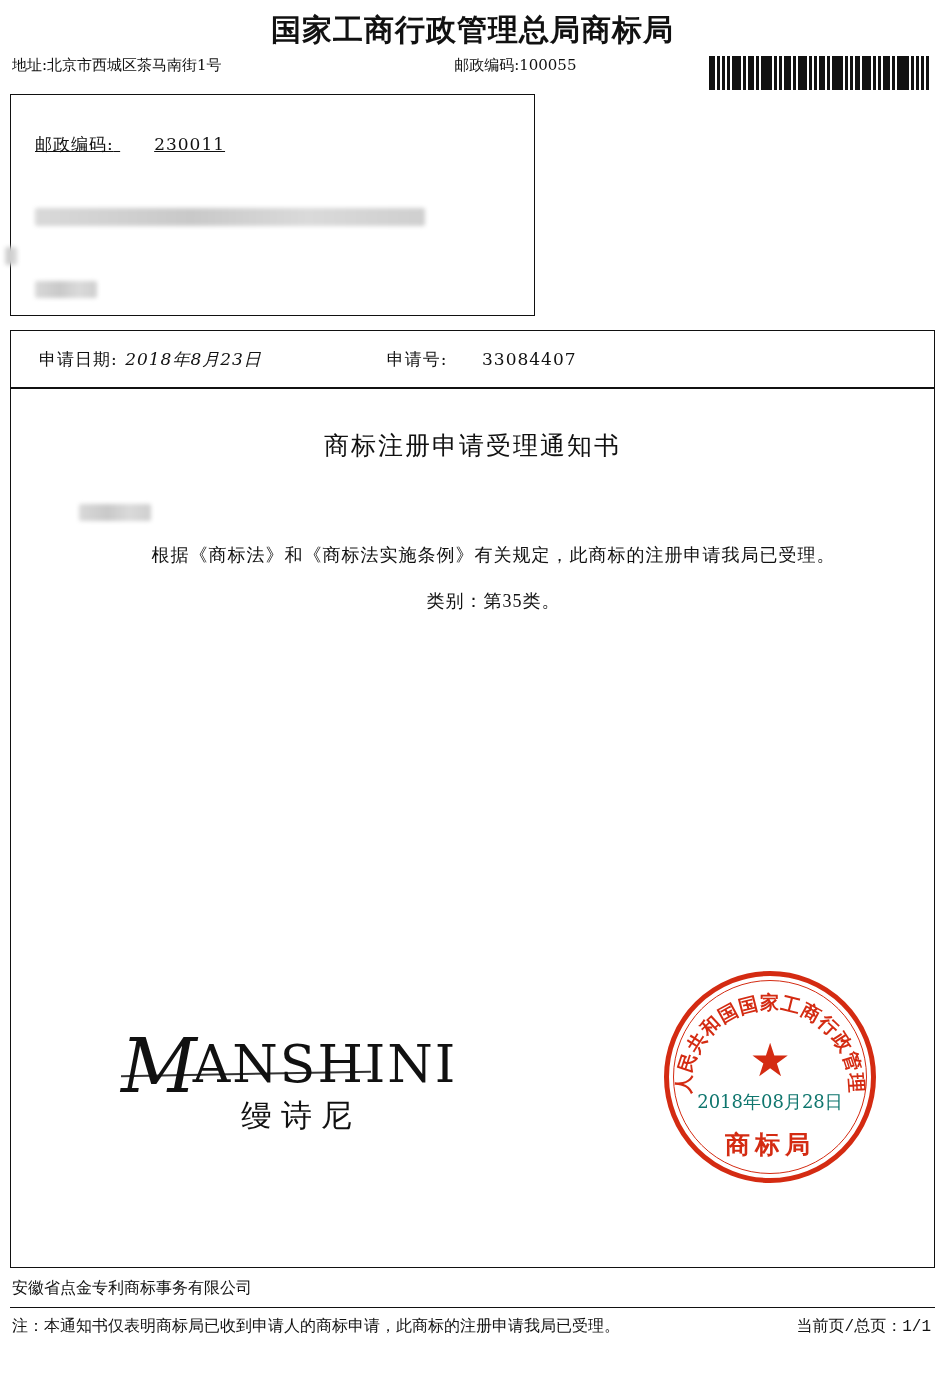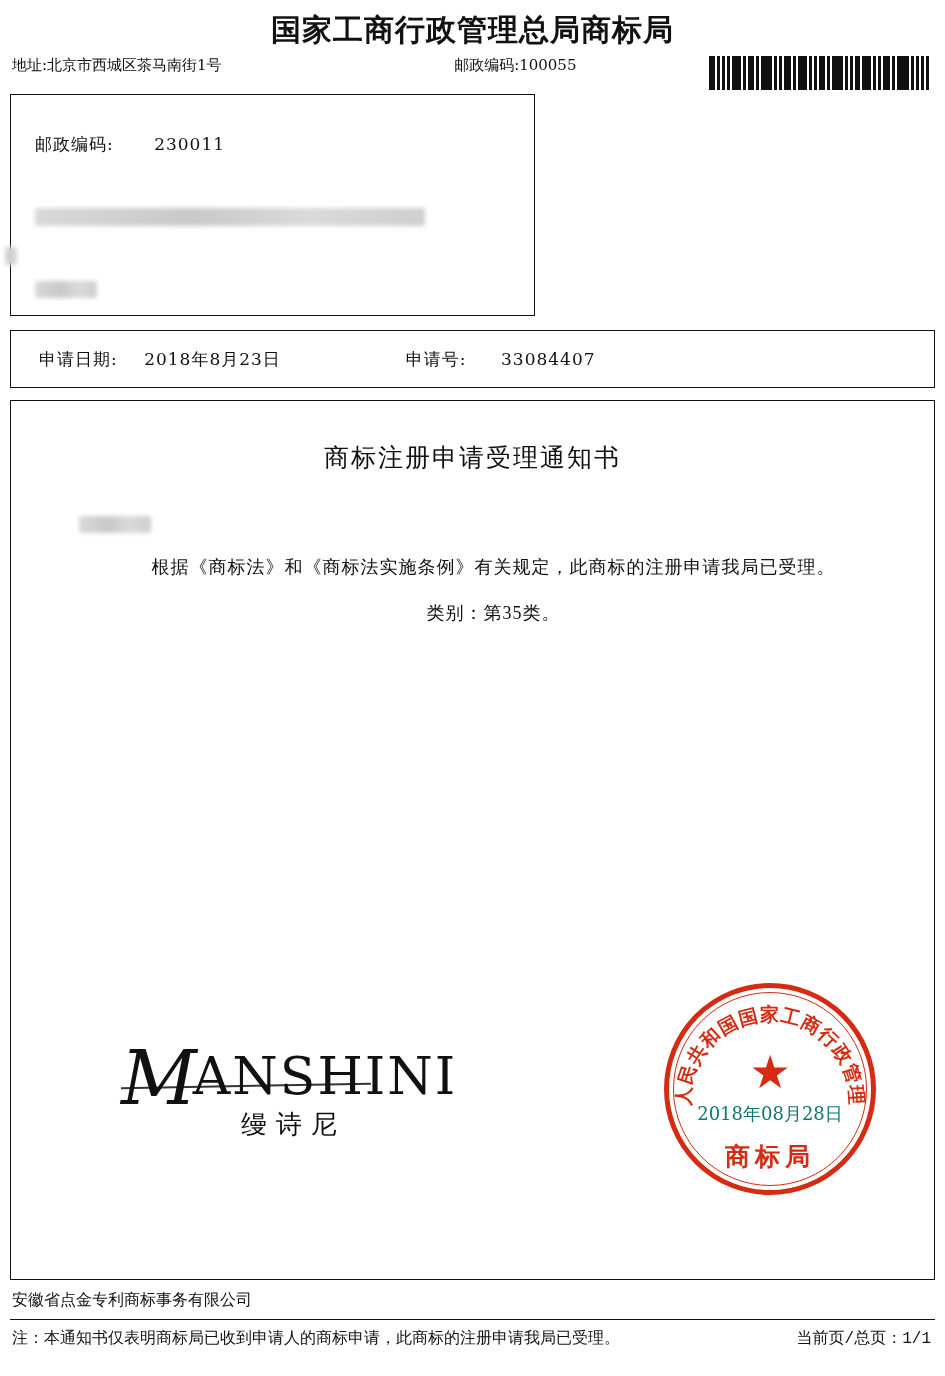--- a/index.html
+++ b/index.html
@@ -68,20 +68,21 @@
     height: 222px;
   }
   .box {
     border: 1px solid #111;
     box-sizing: border-box;
     position: relative;
   }
   .box-left {
     width: 525px;
     padding: 22px 24px;
+    text-decoration: underline;
   }
   .box-right {
     flex: 1;
     padding: 22px 24px;
   }
   .label-line {
     font-size: 17px;
     font-family: "DejaVu Serif", "Liberation Serif", serif;
     letter-spacing: 1px;
   }
@@ -133,29 +134,28 @@
     box-sizing: border-box;
     margin-top: 14px;
     height: 58px;
     display: flex;
     align-items: center;
     font-family: "DejaVu Serif", "Liberation Serif", serif;
     font-size: 17px;
     letter-spacing: 1px;
   }
   .app-row .c1 { padding-left: 28px; }
-  .app-row .c1 .v { margin-left: 20px; }
+  .app-row .c1 .v { margin-left: 1px; font-style: italic; }
   .app-row .c2 { padding-left: 125px; }
   .app-row .c2 .v { margin-left: 28px; }
 
   
   .body-box {
     border: 1px solid #111;
     box-sizing: border-box;
-    margin-top: 12px;
     height: 880px;
     position: relative;
     padding: 34px 60px;
   }
   .body-title {
     text-align: center;
     font-family: "DejaVu Serif", "Liberation Serif", serif;
     font-size: 25px;
     font-weight: normal;
     letter-spacing: 2px;
@@ -193,21 +193,21 @@
   }
   .logo-main .big-m {
     font-size: 74px;
     font-style: italic;
     position: relative;
     top: 10px;
     margin-right: -6px;
   }
   .logo-cn {
     font-family: "DejaVu Serif", "Liberation Serif", serif;
-    font-size: 26px;
+    font-size: 31px;
     letter-spacing: 9px;
     margin-top: 2px;
     margin-left: 120px;
   }
   .logo-swash {
     position: absolute;
     left: 0;
     top: 54px;
     width: 250px;
     height: 2px;

